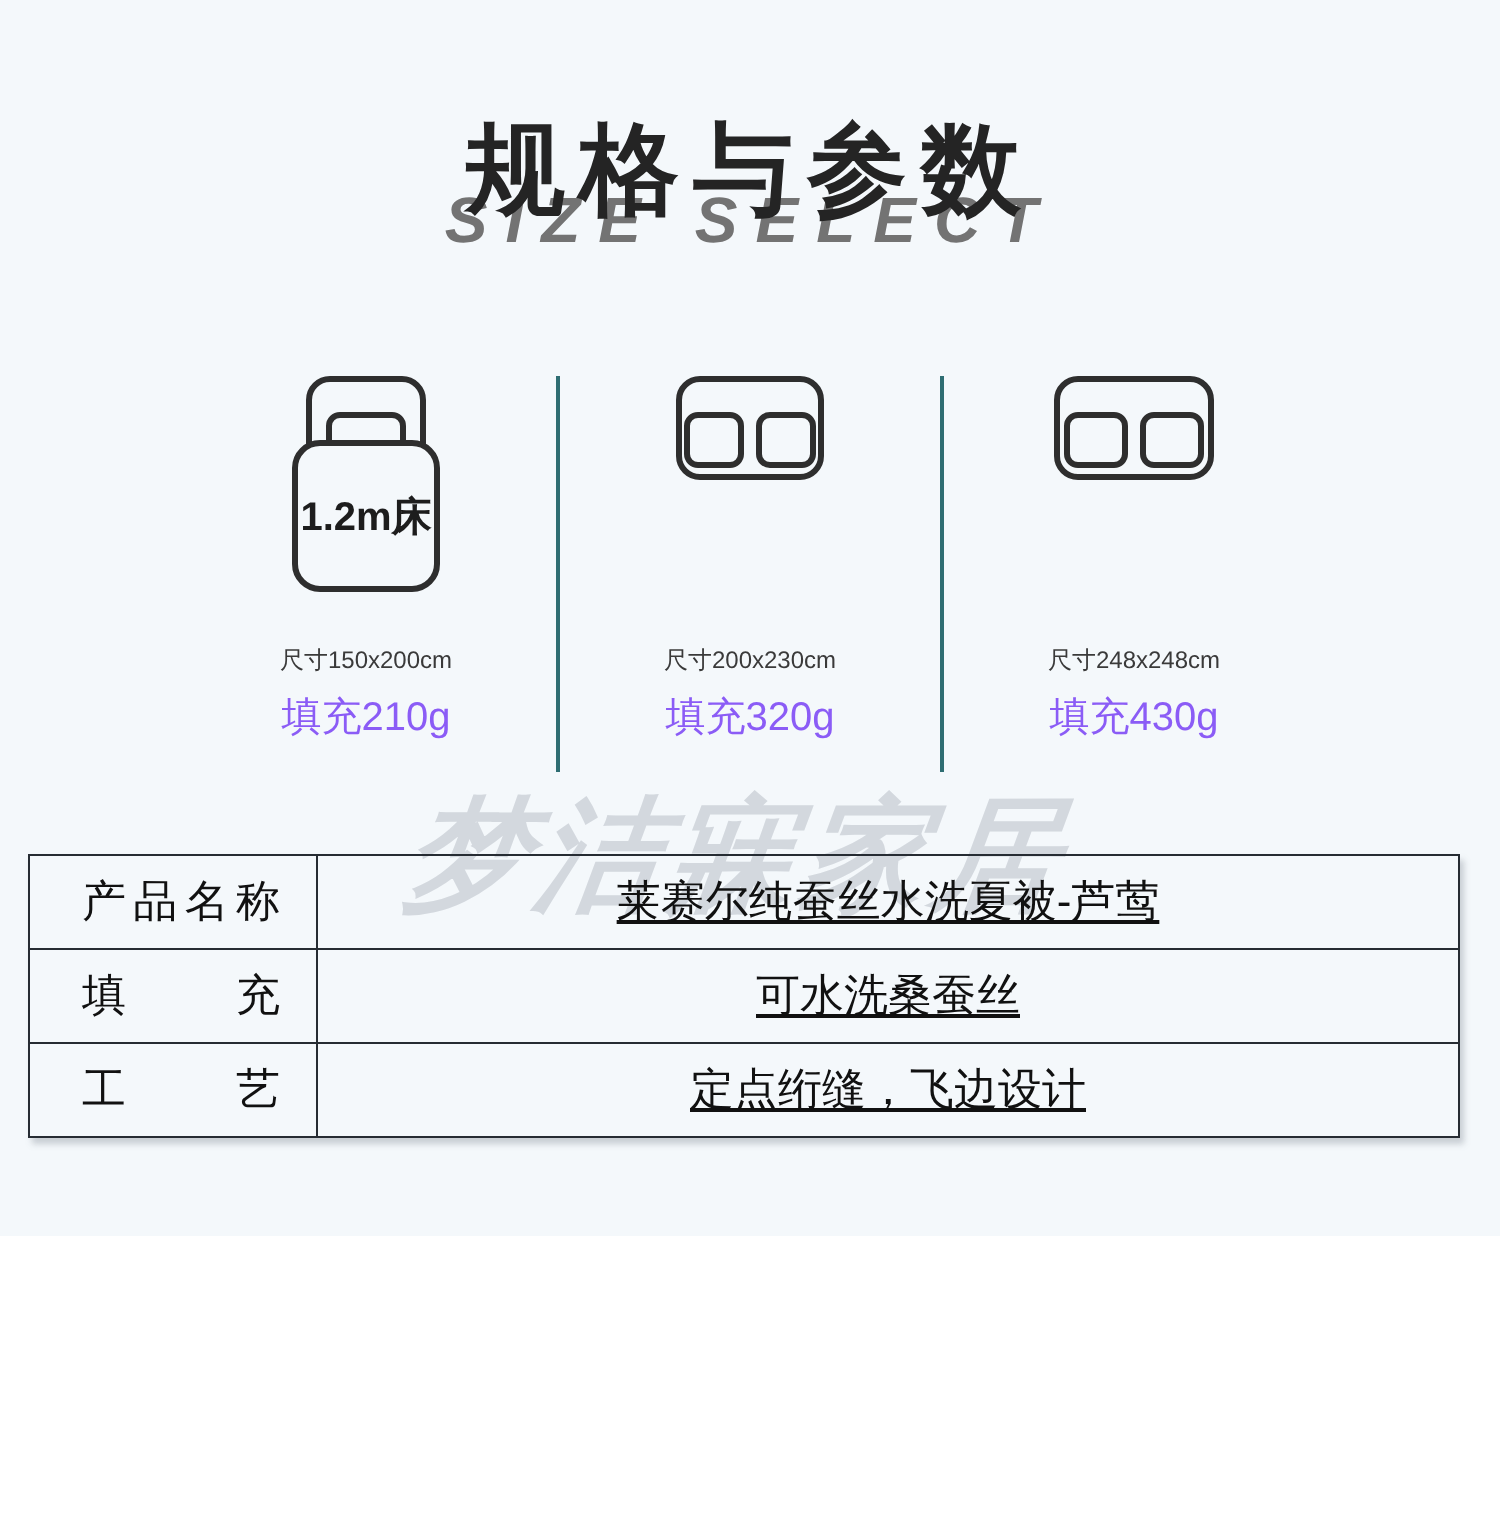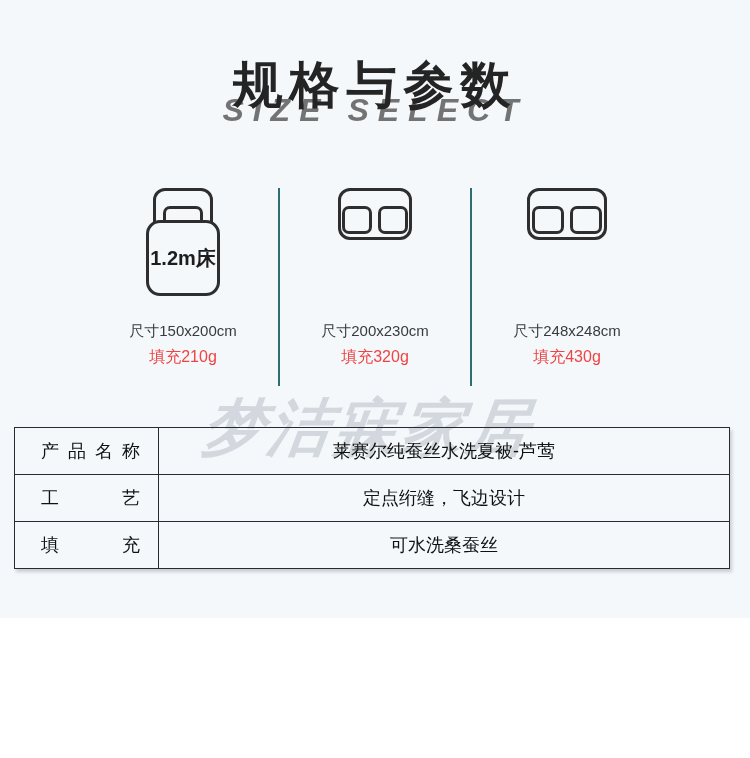--- a/index.html
+++ b/index.html
@@ -57,41 +57,41 @@
   .bed-1 .headboard { width:60px; }
   .bed-1 .pillow    { width:40px; }
   .bed-1 .bedbody   { width:74px; }
   .bed-2 .headboard { width:74px; }
   .bed-2 .pillow    { width:30px; }
   .bed-2 .bedbody   { width:90px; }
   .bed-3 .headboard { width:80px; }
   .bed-3 .pillow    { width:32px; }
   .bed-3 .bedbody   { width:97px; }
 
-  .dim  { margin-top:26px; font-size:15px; color:#3a3a3a; }
-  .fill { margin-top:6px;  font-size:16px; color:#ef4444; }
+  .dim  { margin-top:26px; font-size:12px; color:#3a3a3a; }
+  .fill { margin-top:6px;  font-size:20px; color:#8b5cf6; }
 
   
   .watermark {
     position:absolute; top:386px; left:368px; z-index:0;
     transform:translateX(-50%) skewX(-7deg);
     font-size:62px; font-weight:bold; font-style:italic;
     letter-spacing:4px; color:#d3d8de; white-space:nowrap;
   }
 
   
   .spec {
     position:relative; z-index:1;
     margin:39px 0 0 14px; width:716px;
     border-collapse:collapse;
     box-shadow:2px 3px 3px rgba(120,130,140,0.35);
   }
   .spec td {
     border:1.5px solid #262c33; height:47px;
-    font-size:18px; color:#111111;
+    font-size:22px; color:#111111;text-decoration:underline;
   }
   .spec td.lbl { width:144px; padding:0 18px 0 26px; }
   .spec td.lbl .just {
     display:inline-block; width:100%;
     text-align:justify; text-align-last:justify;
   }
   .spec td.val { text-align:center; }
 </style>
 </head>
 <body>
@@ -151,23 +151,23 @@
 
   <div class="watermark">梦洁寐家居</div>
 
   <table class="spec">
     <tbody>
       <tr>
         <td class="lbl"><span class="just">产品名称</span></td>
         <td class="val">莱赛尔纯蚕丝水洗夏被-芦莺</td>
       </tr>
       <tr>
+        <td class="lbl"><span class="just">填充</span></td>
+        <td class="val">可水洗桑蚕丝</td>
+      </tr>
+      <tr>
         <td class="lbl"><span class="just">工艺</span></td>
         <td class="val">定点绗缝，飞边设计</td>
-      </tr>
-      <tr>
-        <td class="lbl"><span class="just">填充</span></td>
-        <td class="val">可水洗桑蚕丝</td>
       </tr>
     </tbody>
   </table>
 
 </div>
 
 </body></html>

